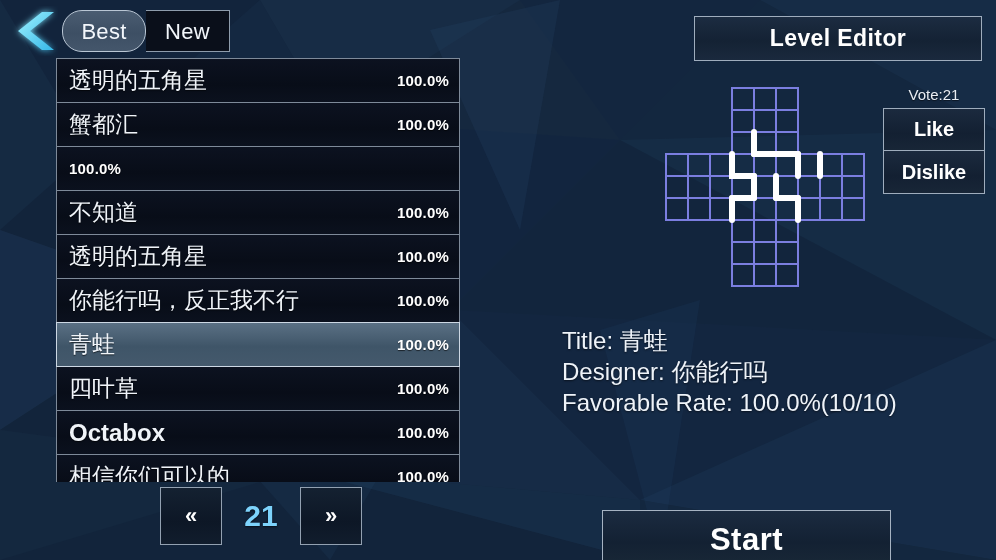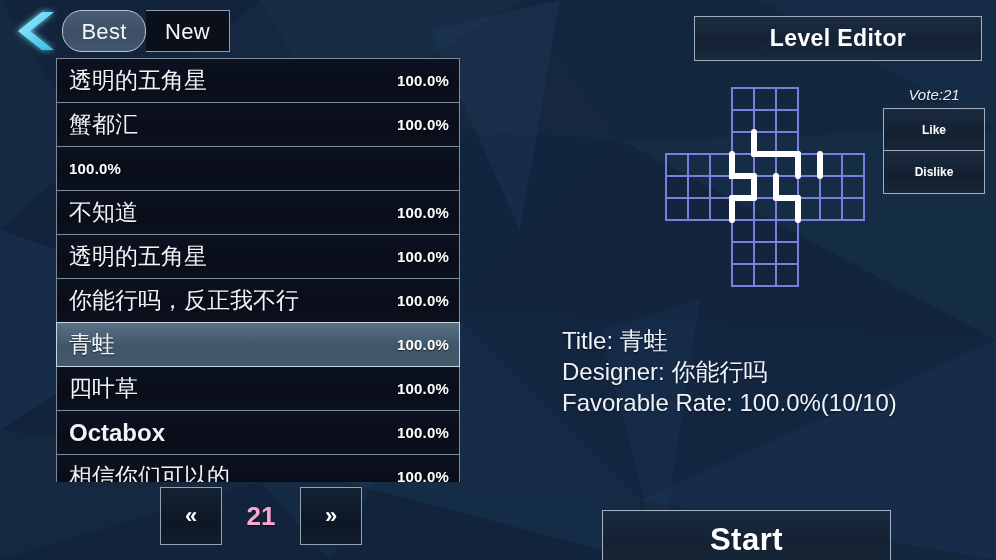--- a/index.html
+++ b/index.html
@@ -69,44 +69,43 @@
     position:absolute; left:160px; top:487px; z-index:6;
     display:flex; align-items:center; gap:22px;
   }
   .pg-btn{
     width:62px; height:58px; border:1px solid #93a1b1;
     background:linear-gradient(180deg,#142131 0%,#0d1726 60%,#111d2d 100%);
     color:#fff; font-size:22px; font-weight:bold;
     display:flex; align-items:center; justify-content:center;
     cursor:pointer;
   }
-  .pg-num{ font-size:26px; font-weight:bold; color:#f9a8d4;
+  .pg-num{ font-size:30px; font-weight:bold; color:#7dd3fc;
            text-shadow:0 1px 2px rgba(0,0,0,.6); min-width:34px; text-align:center;}
 
   
   .editor-title{
     position:absolute; left:694px; top:16px; width:288px; height:45px;
     border:1px solid #9fadbd;
     background:linear-gradient(180deg,#1c2c41 0%,#142234 55%,#1a293d 100%);
     color:#fff; font-size:23px; font-weight:bold;
     display:flex; align-items:center; justify-content:center;
     z-index:4; letter-spacing:.4px;
   }
 
   
   .vote-wrap{ position:absolute; left:883px; top:86px; width:102px; z-index:4; }
   .vote-label{
     text-align:center; color:#e9eef5; font-size:15px; margin-bottom:5px;
     text-shadow:0 1px 1px rgba(0,0,0,.5);
-    font-style:italic;
   }
   .vote-btn{
     height:43px; border:1px solid #9fadbd;
     background:linear-gradient(180deg,#1b2a3e 0%,#132032 60%,#182637 100%);
-    color:#fff; font-size:12px; font-weight:bold;
+    color:#fff; font-size:20px; font-weight:bold;
     display:flex; align-items:center; justify-content:center; cursor:pointer;
   }
   .vote-btn + .vote-btn{ border-top:none; }
 
   
   .preview{ position:absolute; left:650px; top:80px; width:230px; height:210px; z-index:3; }
 
   
   .info{
     position:absolute; left:562px; top:325px; z-index:4;

